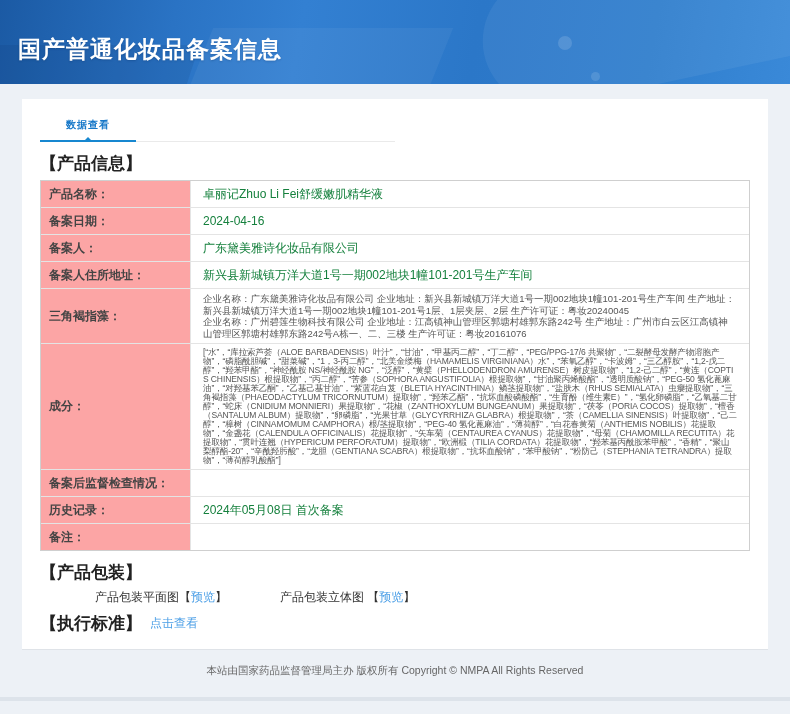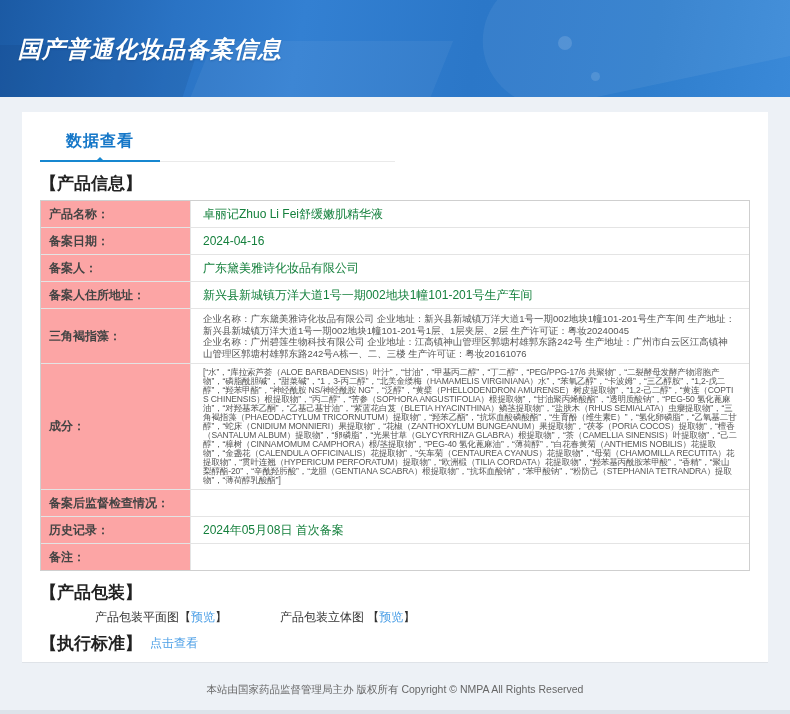--- a/index.html
+++ b/index.html
@@ -4,23 +4,22 @@
 <style>
   * { margin:0; padding:0; box-sizing:border-box; }
   html,body { width:790px; height:714px; overflow:hidden; }
   body {
     background:#edf1f6;
     font-family:"Liberation Sans","DejaVu Sans",sans-serif;
     color:#333;
   }
   
   .banner {
-    position:relative; height:97px; overflow:hidden;
+    position:relative; height:84px; overflow:hidden;
     background:linear-gradient(100deg,#1b5aa4 0%,#2a73c4 22%,#3380d2 38%,#2b77c8 60%,#2f7ecd 82%,#3a89d8 100%);
-    font-style:italic;
   }
   .banner .deco1 { position:absolute; right:-70px; top:-50px; width:380px; height:130px;
     background:rgba(255,255,255,0.06); border-radius:70px; transform:rotate(-12deg); }
   .banner .deco2 { position:absolute; left:195px; bottom:-34px; width:240px; height:90px;
     background:rgba(255,255,255,0.05); transform:skewX(-22deg); }
   .banner .deco3 { position:absolute; left:-40px; top:45px; width:220px; height:120px;
     background:rgba(10,40,90,0.10); transform:skewX(-18deg); }
   .banner .dot1 { position:absolute; right:218px; top:36px; width:14px; height:14px; border-radius:50%;
     background:rgba(255,255,255,0.14); }
   .banner .dot2 { position:absolute; right:190px; top:72px; width:9px; height:9px; border-radius:50%;
@@ -33,21 +32,21 @@
   
   .page-body { padding:15px 22px 0; }
   .card {
     background:#fff; height:551px; overflow:hidden;
     padding:12px 18px 10px;
     border-bottom:1px solid #dfe3e8;
   }
   
   .tabbar { width:355px; border-bottom:1px solid #eaeaea; display:flex; margin-bottom:10px; }
   .tab { position:relative; margin-left:26px; padding:7px 0 9px; cursor:pointer;
-    color:#1577c8; font-weight:bold; font-size:16px; letter-spacing:1px; }
+    color:#1577c8; font-weight:bold; font-size:10px; letter-spacing:1px; }
   .tab::after { content:""; position:absolute; left:-26px; right:-26px; bottom:-1px; height:2px; background:#1787d0; }
   .tab .caret { position:absolute; left:50%; bottom:-1px; transform:translateX(-50%);
     width:0; height:0; border-left:5px solid transparent; border-right:5px solid transparent;
     border-bottom:5px solid #1787d0; }
   
   .section-title { font-size:17px; font-weight:bold; color:#222; margin:6px 0 5px; }
   
   .info-table { border:1px solid #cfcfcf; }
   .row { display:flex; border-bottom:1px solid #e4e4e4; }
   .row:last-child { border-bottom:none; }
@@ -65,21 +64,21 @@
     word-break:break-all; letter-spacing:-0.1px; }
   
   .pack-row { display:flex; align-items:flex-start; margin:4px 0 6px; font-size:12px; color:#333; }
   .pack-item { margin-left:53px; }
   .pack-item:first-child { margin-left:55px; }
   .pack-item .bracket { color:#333; }
   a.link { color:#4a9ee6; text-decoration:none; cursor:pointer; font-size:12px; }
   .inline-sec { display:flex; align-items:center; margin:6px 0; }
   .inline-sec .section-title { margin:0 8px 0 0; }
   
-  .footer { height:47px; text-align:center; padding-top:16px; }
+  .footer { height:47px; text-align:center; padding-top:10px; }
   .footer span { font-size:10.5px; color:#666; }
   .bottom-strip { height:4px; background:#dde3ea; }
 </style>
 </head>
 <body>
 
 <div class="banner">
   <div class="deco1"></div>
   <div class="deco2"></div>
   <div class="deco3"></div>

